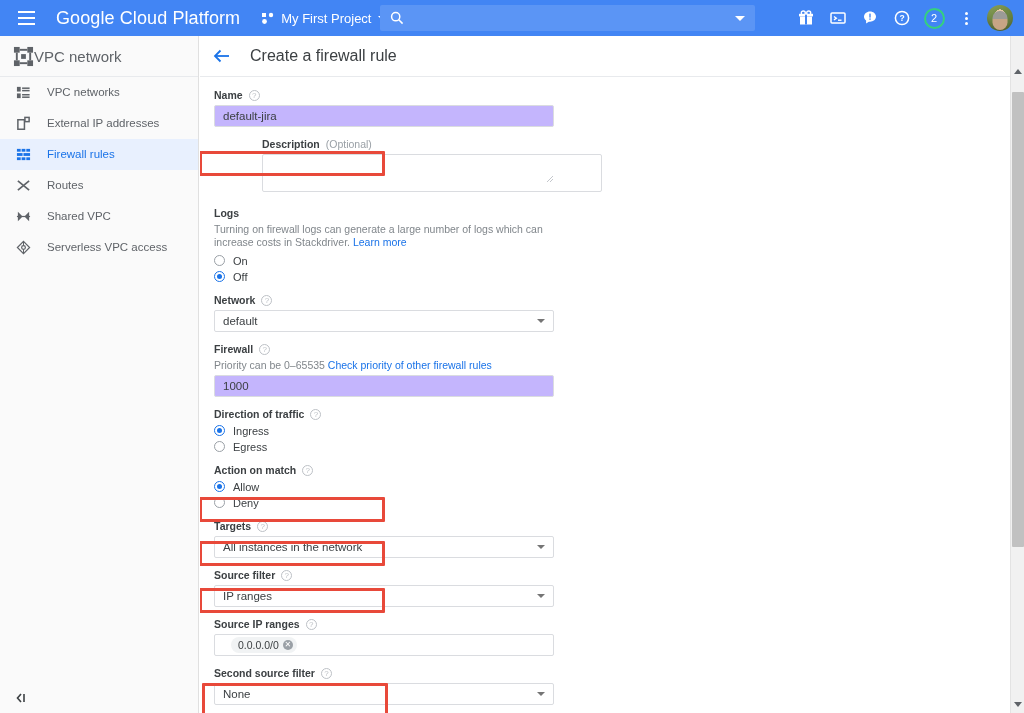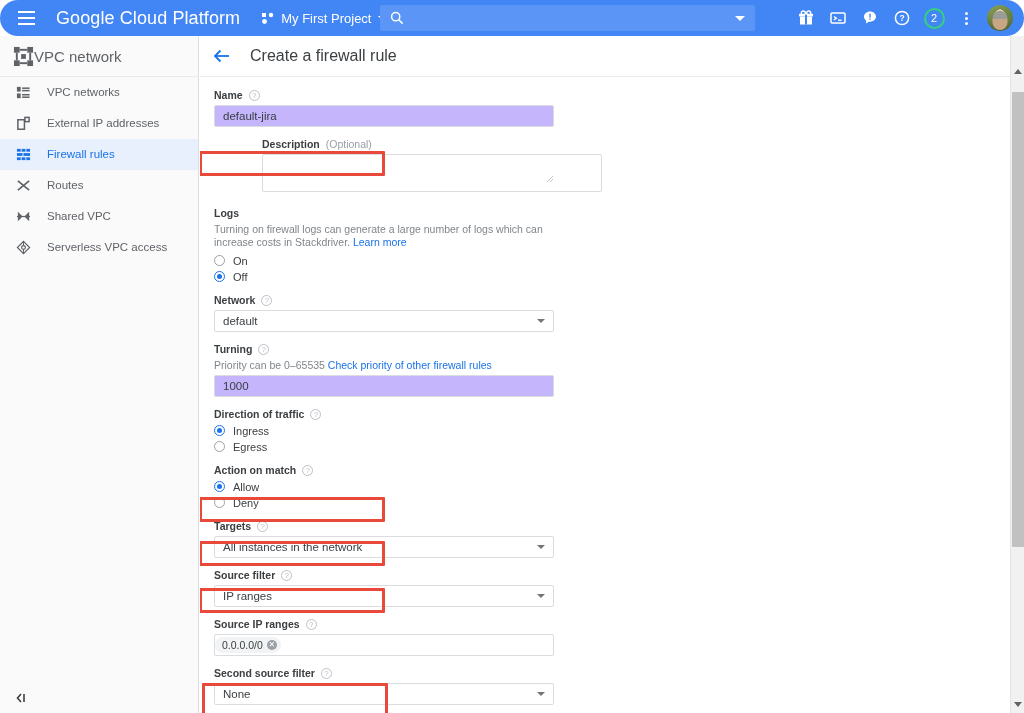--- a/index.html
+++ b/index.html
@@ -11,21 +11,20 @@
     background: #fff;
   }
 
   
   #topbar {
     position: absolute; top: 0; left: 0;
     width: 1024px; height: 36px;
     background: #4285f4;
     display: flex; align-items: center;
     color: #fff;
-    border-radius: 18px;
   }
   #hamburger {
     width: 36px; height: 36px;
     display: flex; flex-direction: column;
     justify-content: center; align-items: center;
     margin-left: 8px; cursor: pointer;
   }
   #hamburger span {
     display: block; width: 17px; height: 2px;
     background: #fff; margin: 2px 0;
@@ -202,21 +201,21 @@
   .selbox .dcaret {
     width: 0; height: 0;
     border-left: 4px solid transparent;
     border-right: 4px solid transparent;
     border-top: 4px solid #757575;
   }
   .chipbox {
     width: 340px; height: 22px;
     border: 1px solid #dadce0; border-radius: 2px;
     background: #fff; display: flex; align-items: center;
-    padding: 0 0; cursor: text;
+    padding: 0 16px; cursor: text;
   }
   .chip {
     display: inline-flex; align-items: center; gap: 4px;
     background: #f1f3f4; border-radius: 10px;
     height: 16px; padding: 0 4px 0 7px;
     font-size: 10.5px; color: #3c4043;
   }
   .chip .xbtn {
     width: 10px; height: 10px; border-radius: 50%;
     background: #9aa0a6; color: #fff;
@@ -506,21 +505,21 @@
         <span class="help">?</span>
       </div>
       <div class="selbox">
         <span>default</span>
         <span class="dcaret"></span>
       </div>
     </div>
 
     <div class="sec">
       <div class="flabel">
-        <span>Turning</span>
+        <span>Firewall</span>
         <span class="help">?</span>
       </div>
       <div class="hint">
         <span>Priority can be 0–65535 </span><a>Check priority of other firewall rules</a>
       </div>
       <input class="txtinput" type="text" value="1000" style="">
     </div>
 
     <div class="sec">
       <div class="flabel">

